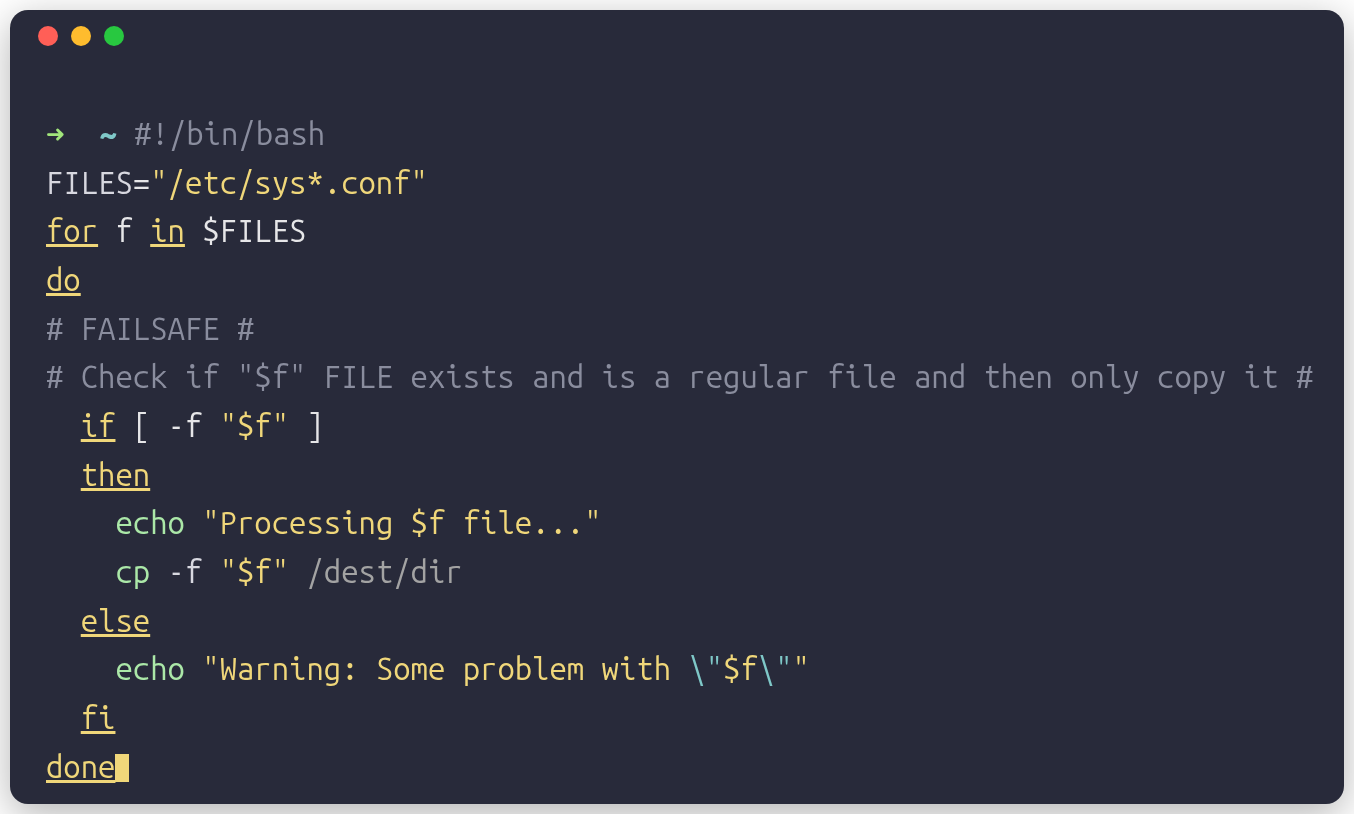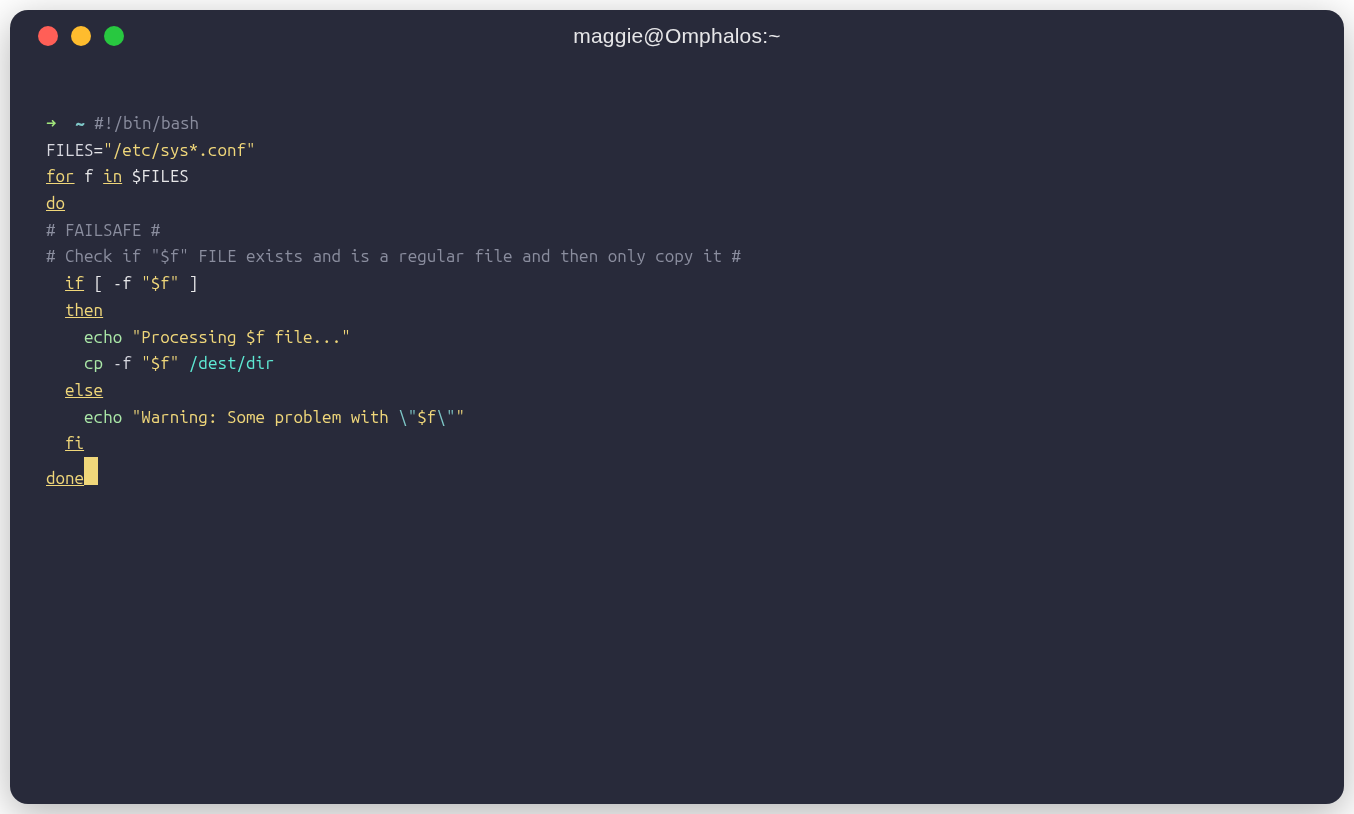--- a/index.html
+++ b/index.html
@@ -56,21 +56,21 @@
       transform: translateX(-50%);
       color: #e6e6e8;
       font-size: 21px;
       font-weight: 500;
       font-family: -apple-system, BlinkMacSystemFont, "Segoe UI", sans-serif;
       letter-spacing: 0.2px;
     }
     .terminal-body {
       flex: 1;
       padding: 48px 16px 36px 36px;
-      font-size: 17px;
+      font-size: 31px;
       line-height: 1.57;
       color: #e6e6e8;
       white-space: pre;
       overflow: hidden;
     }
     .line {
       display: block;
     }
     .prompt-arrow {
       color: #a1e57b;
@@ -91,21 +91,21 @@
       color: #abe8a8;
     }
     .string {
       color: #f0d77a;
     }
     .variable {
       color: #d8d8e0;
       text-align: center;
     }
     .path {
-      color: #5eead4;
+      color: #a3a3a3;
     }
     .escape {
       color: #7fc8c8;
     }
     .flag {
       color: #d8d8e0;
     }
     .cursor {
       display: inline-block;
       width: 14px;
@@ -118,16 +118,15 @@
 </head>
 <body>
 
 <div class="terminal-window">
   <div class="titlebar">
     <div class="traffic-lights">
       <div class="traffic-light red"></div>
       <div class="traffic-light yellow"></div>
       <div class="traffic-light green"></div>
     </div>
-    <div class="title">maggie@Omphalos:~</div>
   </div>
   <div class="terminal-body"><span class="line"><span class="prompt-arrow">➜</span>  <span class="prompt-tilde">~</span> <span class="comment">#!/bin/bash</span></span><span class="line"><span class="variable">FILES</span><span>=</span><span class="string">"/etc/sys*.conf"</span></span><span class="line"><span class="keyword">for</span><span> f </span><span class="keyword">in</span><span> $FILES</span></span><span class="line"><span class="keyword">do</span></span><span class="line"><span class="comment"># FAILSAFE #</span></span><span class="line"><span class="comment"># Check if "$f" FILE exists and is a regular file and then only copy it #</span></span><span class="line"><span>  </span><span class="keyword">if</span><span> [ -f </span><span class="string">"$f"</span><span> ]</span></span><span class="line"><span>  </span><span class="keyword">then</span></span><span class="line"><span>    </span><span class="builtin">echo</span><span> </span><span class="string">"Processing $f file..."</span></span><span class="line"><span>    </span><span class="builtin">cp</span><span class="flag"> -f </span><span class="string">"$f"</span><span class="path"> /dest/dir</span></span><span class="line"><span>  </span><span class="keyword">else</span></span><span class="line"><span>    </span><span class="builtin">echo</span><span> </span><span class="string">"Warning: Some problem with </span><span class="escape">\"</span><span class="string">$f</span><span class="escape">\"</span><span class="string">"</span></span><span class="line"><span>  </span><span class="keyword">fi</span></span><span class="line"><span class="keyword">done</span><span class="cursor"></span></span></div>
 </div>
 
 </body></html>

